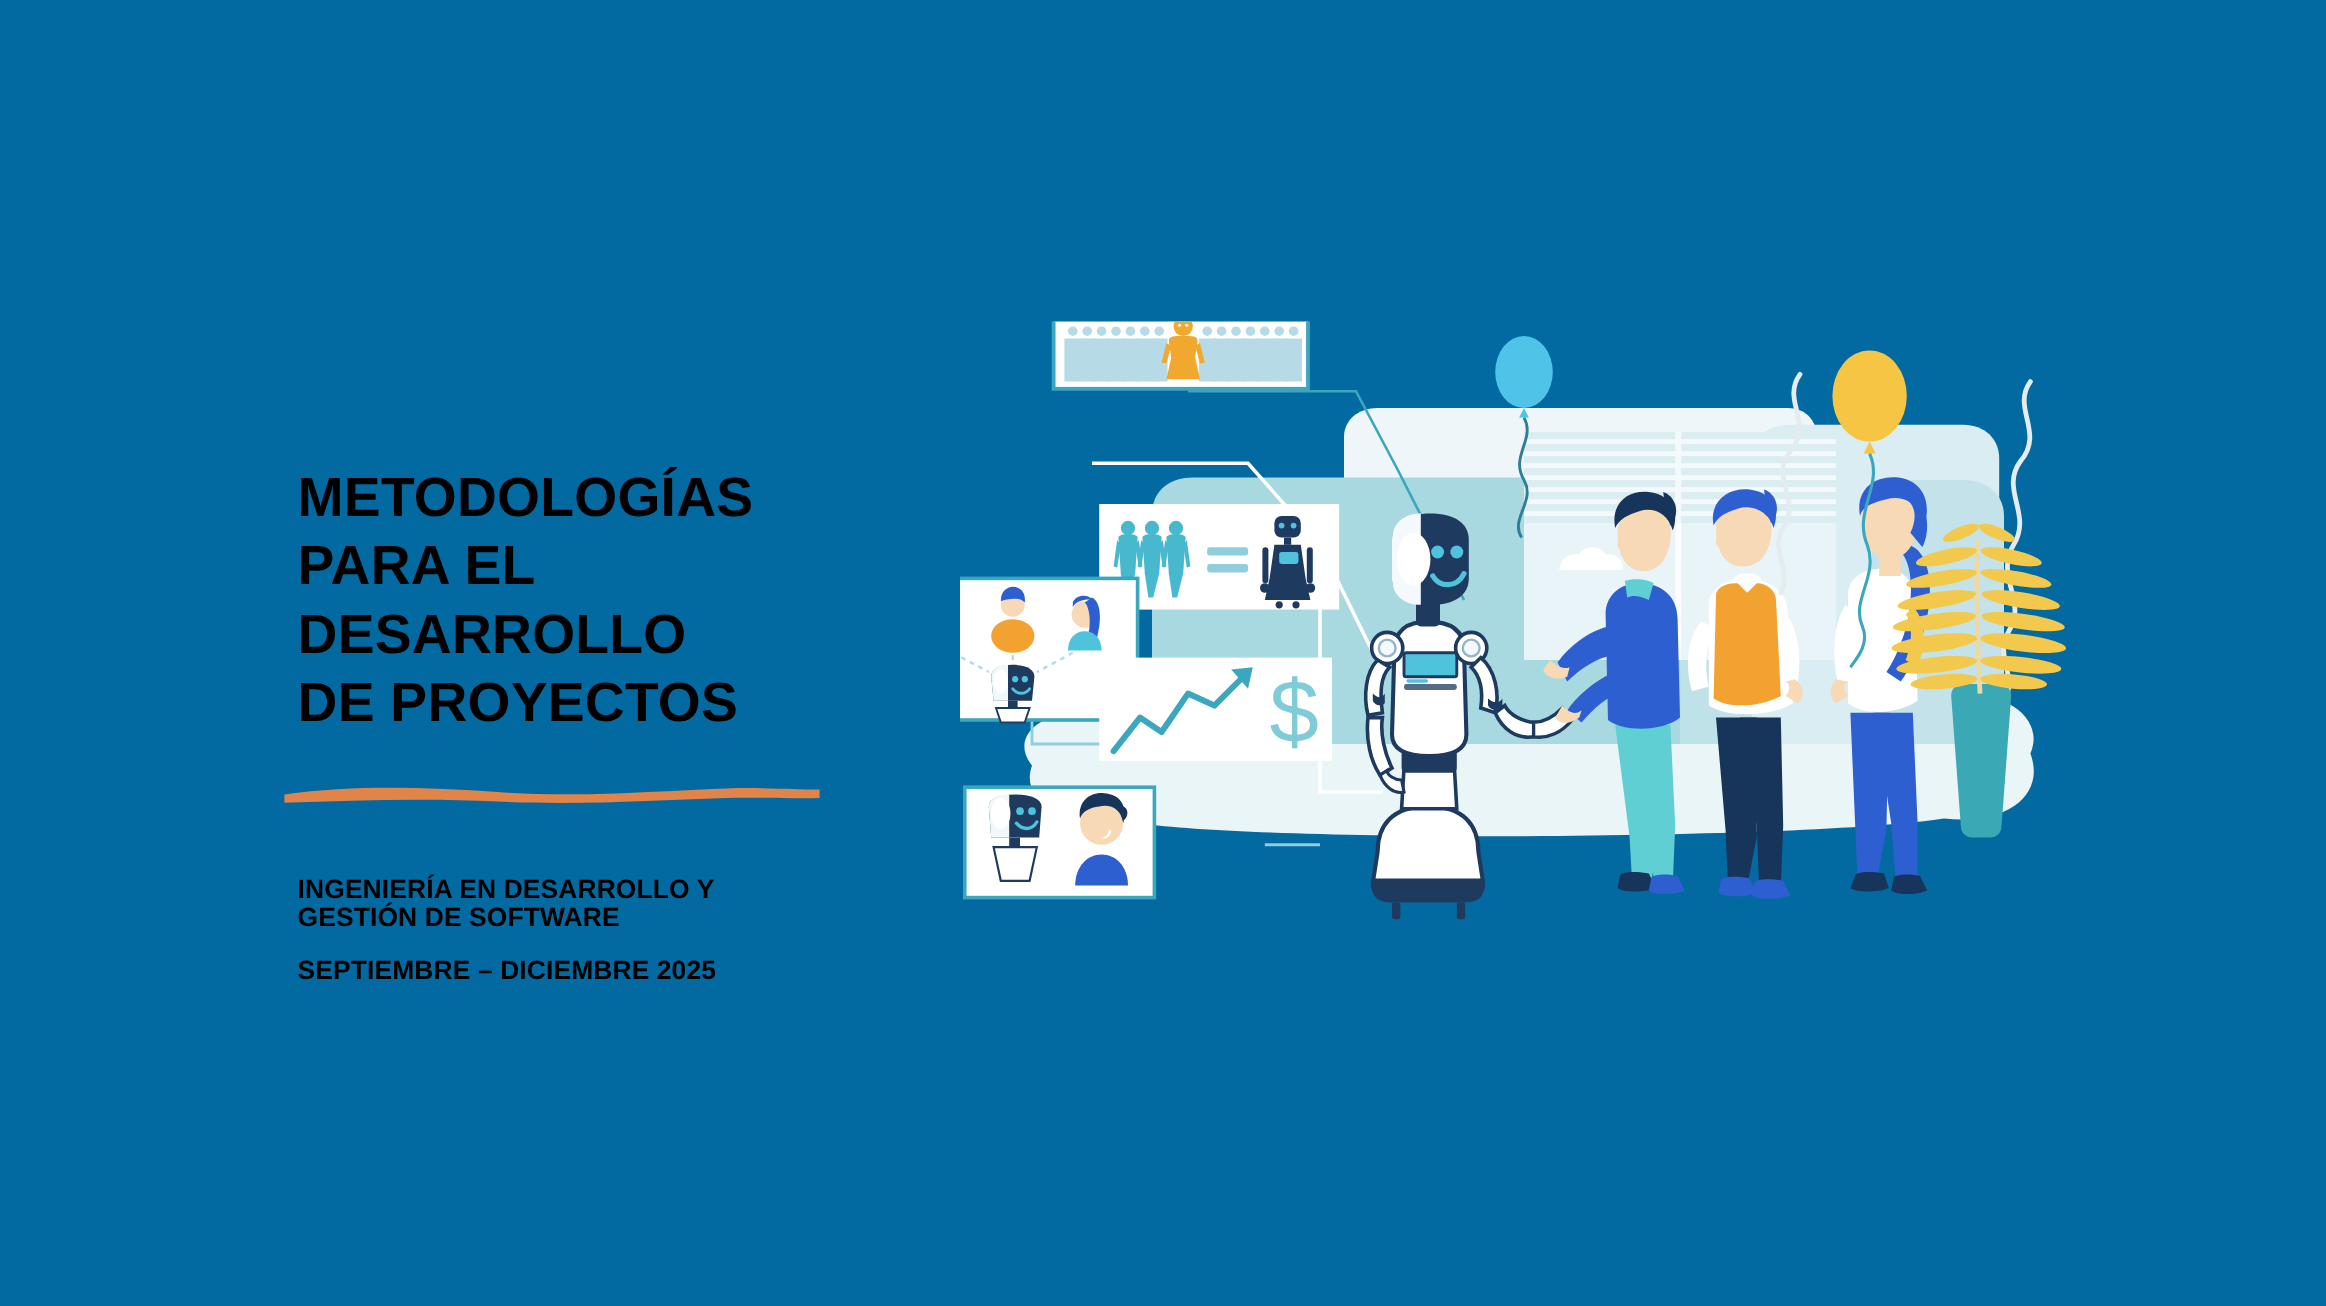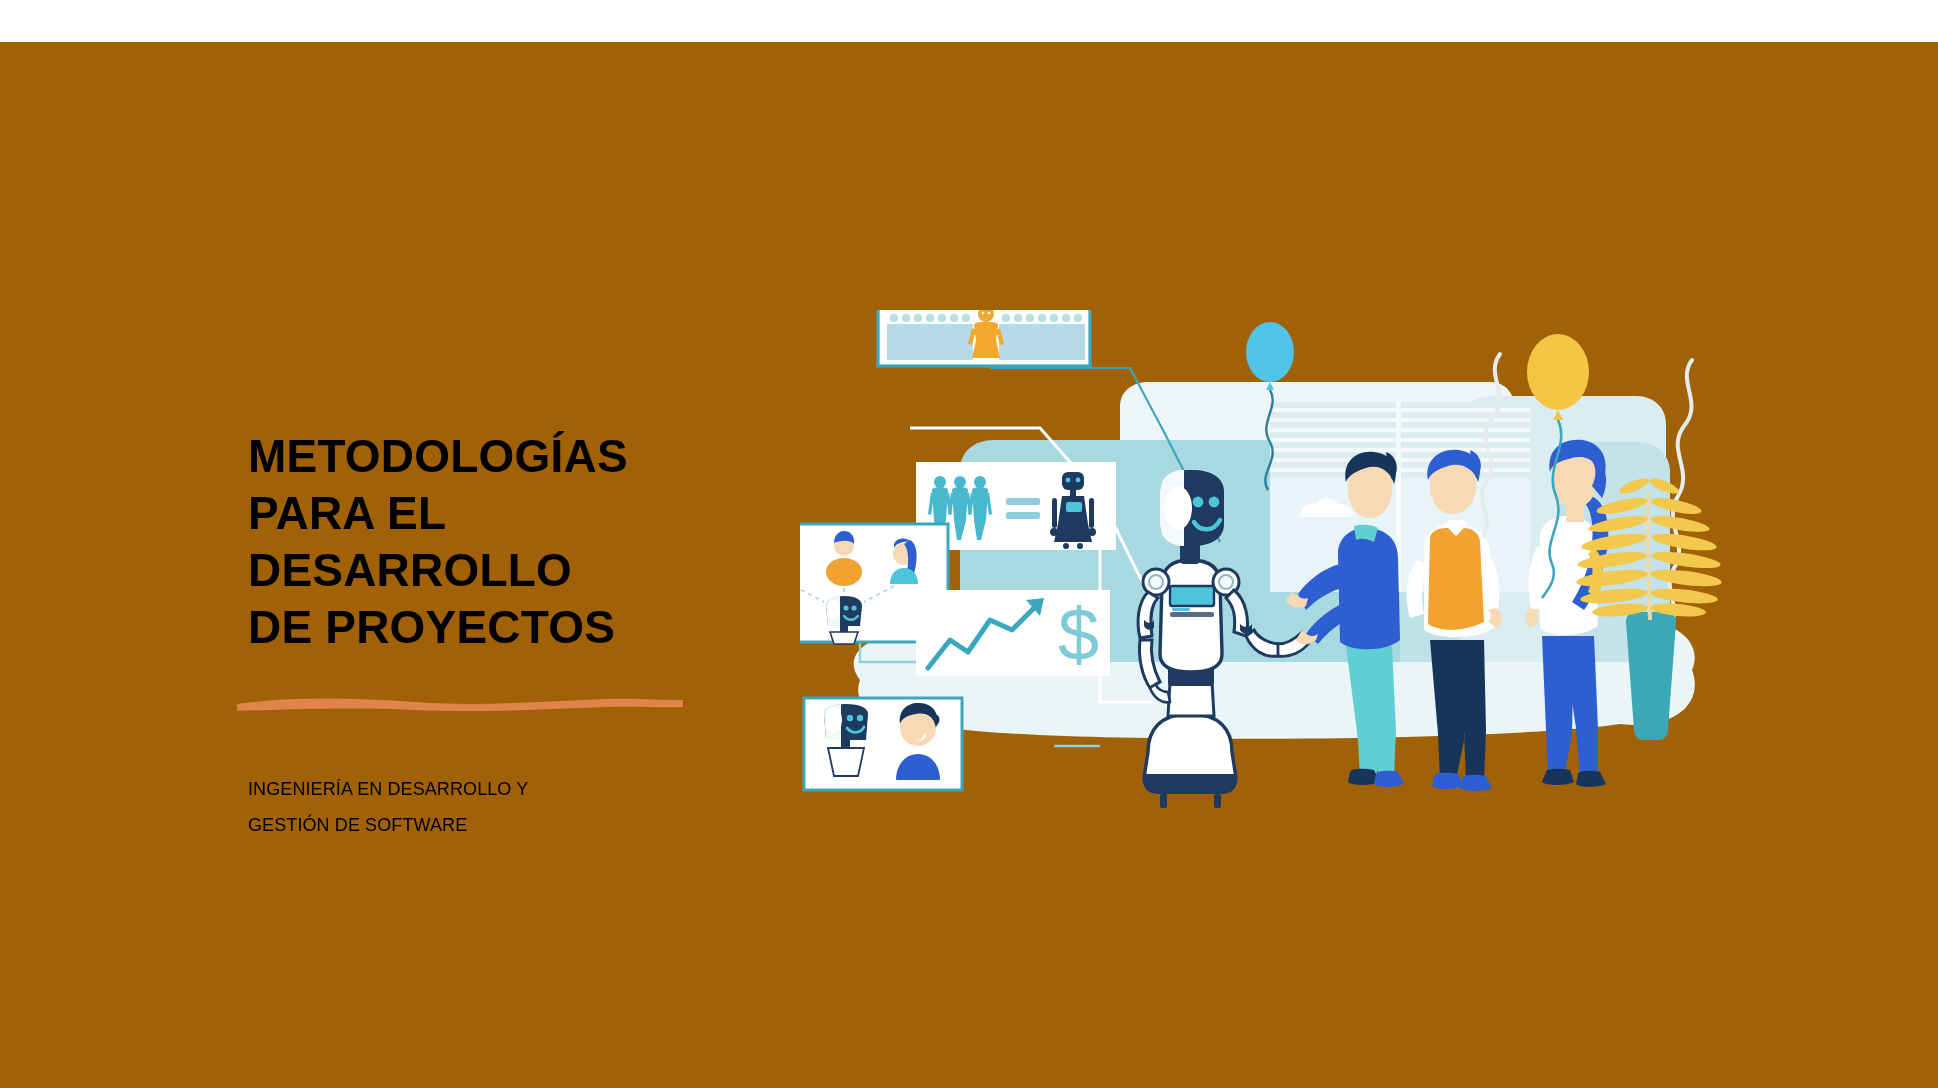--- a/index.html
+++ b/index.html
@@ -3,21 +3,21 @@
 <meta charset="utf-8">
 <style>
   html,body{margin:0;padding:0;}
   body{
     width:1938px;height:1088px;
     background:#ffffff;
     font-family:"Liberation Sans", sans-serif;
     overflow:hidden;
     position:relative;
   }
-  #slide{position:absolute;inset:0;background:#a16207;margin-top:42px;}
+  #slide{position:absolute;inset:0;background:#0369a1;}
 
   
   .text-col{
     position:absolute;
     left:248px; top:386px;
     width:520px;
   }
   .slide-title{
     font-size:46px;
     line-height:57px;
@@ -31,24 +31,24 @@
     position:absolute;
     left:235px; top:650px;
     width:450px; height:22px;
   }
   .meta{
     position:absolute;
     left:248px; top:729px;
     width:560px;
   }
   .meta-line{
-    font-size:18px;
-    font-weight:normal;
+    font-size:22px;
+    font-weight:bold;
     color:#000000;
-    line-height:36px;
+    line-height:24px;
     margin:0 0 0 0;
     letter-spacing:0.1px;
   }
   .meta-line.program{margin-bottom:20px;white-space:pre-line;}
   .meta-line.group{margin-bottom:23px;}
   .meta-line.period{margin-bottom:0;}
 
   
   .illus{
     position:absolute;
@@ -72,20 +72,21 @@
   <div class="rule">
     <svg viewBox="0 0 450 22" preserveAspectRatio="none" aria-hidden="true">
       <path d="M2,12 C60,4 120,6 180,10 C250,15 310,9 370,7 C400,6 428,8 448,8
                L448,15 C428,16 400,14 370,15 C310,17 250,21 180,18 C120,15 60,17 2,19 Z" fill="#E08449"></path>
     </svg>
   </div>
 
   <div class="meta">
     <p class="meta-line program">INGENIERÍA EN DESARROLLO Y
 GESTIÓN DE SOFTWARE</p>
+    <p class="meta-line period">SEPTIEMBRE – DICIEMBRE 2025</p>
   </div>
 
   <div class="illus">
     <svg viewBox="0 0 1000 520" aria-hidden="true">
       <defs>
         <clipPath id="blindsClip">
             <rect x="470" y="92" width="260" height="190"></rect>
           </clipPath>
       </defs>
 

